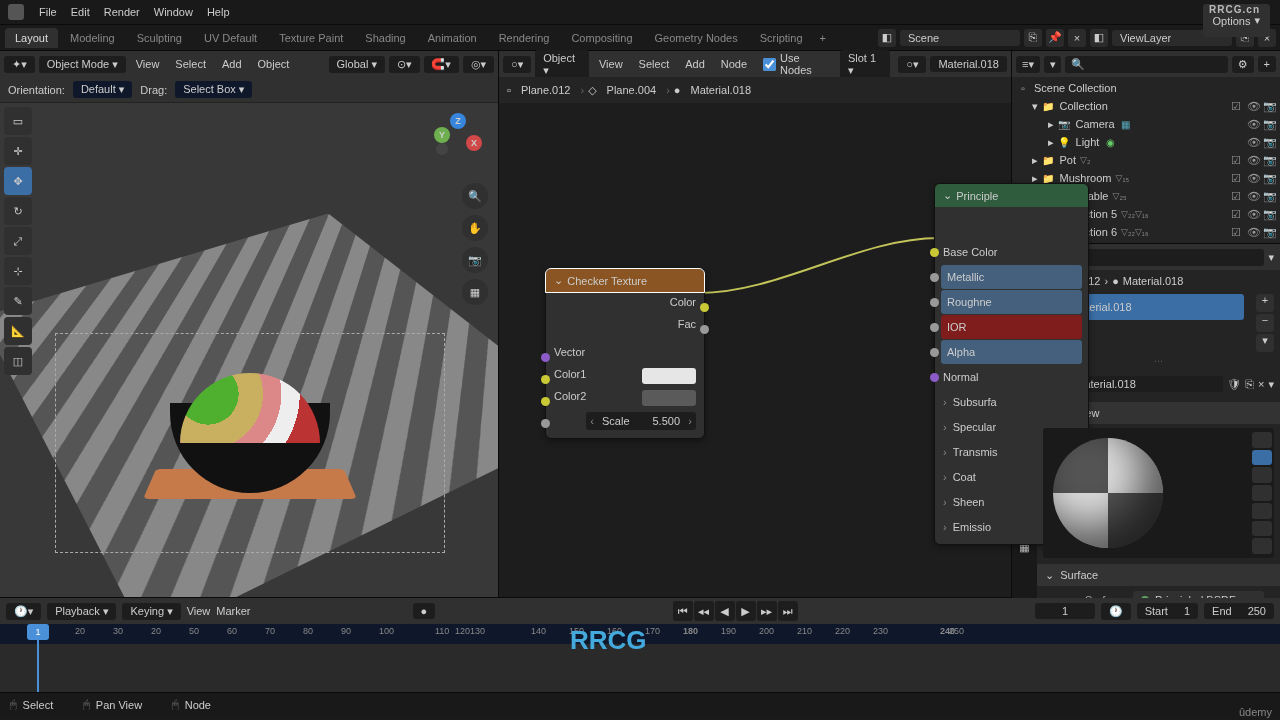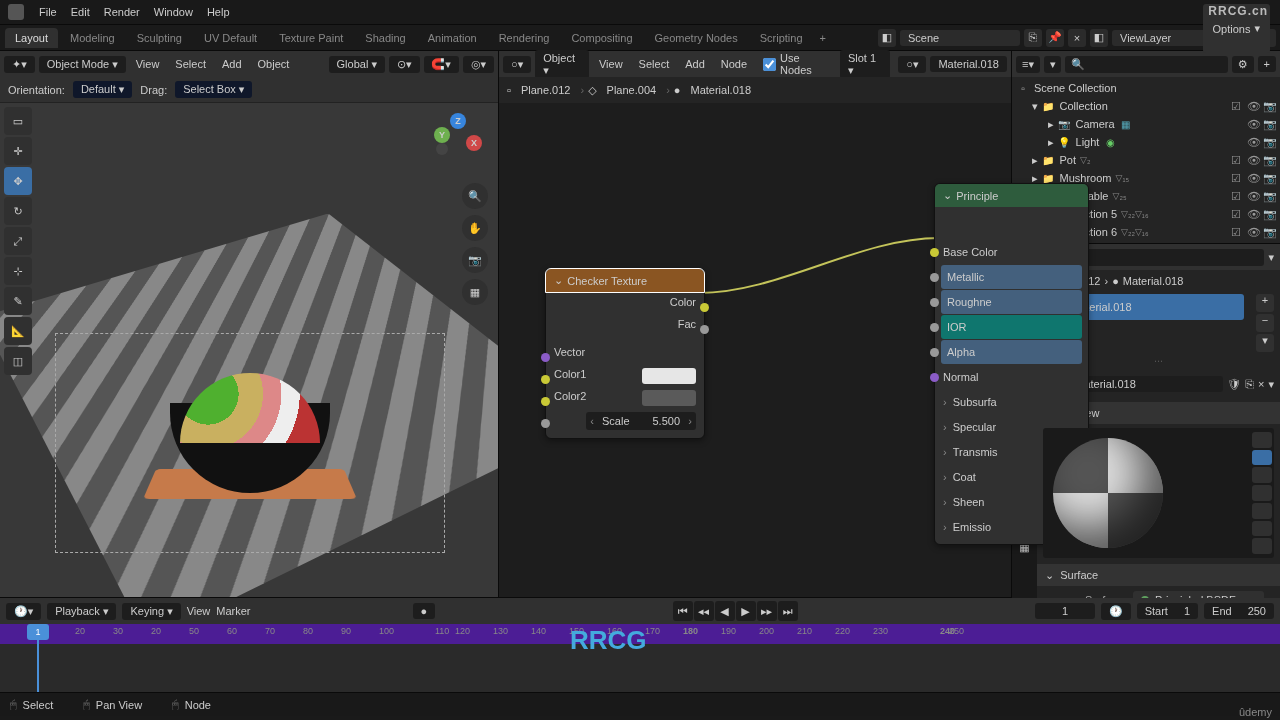--- a/index.html
+++ b/index.html
@@ -27,21 +27,21 @@
 .toolbar-l .tl.active{background:#3a6ea5}
 .vp-label{position:absolute;left:50px;top:6px;font-size:10px;line-height:1.4}
 .gizmo{position:absolute;right:10px;top:10px;width:60px;height:60px}
 .gizmo .ax{position:absolute;width:16px;height:16px;border-radius:50%;font-size:9px;display:flex;align-items:center;justify-content:center;font-weight:bold}
 .gizmo .z{background:#3785dd;top:0;left:22px}
 .gizmo .y{background:#6eb04f;top:14px;left:6px}
 .gizmo .x{background:#d04848;top:22px;left:38px}
 .gizmo .yn{background:#444;top:30px;left:8px;width:12px;height:12px}
 .vp-btns{position:absolute;right:10px;top:80px;display:flex;flex-direction:column;gap:6px}
 .vp-btns .vb{width:26px;height:26px;background:#303030;border-radius:50%;display:flex;align-items:center;justify-content:center}
-.options-btn{position:absolute;right:10px;top:4px;background:#303030;padding:18px 10px;border-radius:3px;display:flex;align-items:center;gap:4px}
+.options-btn{position:absolute;right:10px;top:4px;background:#303030;padding:10px 10px;border-radius:3px;display:flex;align-items:center;gap:4px}
 .viewport-scene{position:absolute;left:40px;top:40px;right:10px;bottom:10px;background:linear-gradient(135deg,#555 25%,#888 25%,#888 50%,#555 50%,#555 75%,#888 75%);background-size:60px 60px;transform:perspective(800px) rotateX(50deg) rotateZ(-30deg);transform-origin:center;border-radius:4px}
 .render-frame{position:absolute;left:55px;top:230px;width:390px;height:220px;border:1px dashed #aaa}
 .bowl{position:absolute;left:140px;top:250px;width:220px;height:180px}
 .bowl .board{position:absolute;bottom:20px;left:10px;width:200px;height:60px;background:#c67a4a;transform:perspective(400px) rotateX(60deg);border-radius:6px}
 .bowl .pot{position:absolute;bottom:40px;left:30px;width:160px;height:90px;background:#111;border-radius:0 0 80px 80px}
 .bowl .food{position:absolute;bottom:90px;left:40px;width:140px;height:70px;border-radius:70px 70px 0 0;background:radial-gradient(circle at 20% 30%,#4fb02f 0 25%,#c9b060 25% 45%,#d88 45% 60%,#eee 60% 75%,#b33 75%)}
 .node-col{width:512px;display:flex;flex-direction:column;background:#1d1d1d}
 .ne-header{height:26px;background:#303030;display:flex;align-items:center;padding:0 4px;gap:4px}
 .ne-header .dd{background:#1d1d1d;padding:2px 8px;border-radius:3px}
 .ne-header .mi{padding:0 6px}
@@ -121,27 +121,27 @@
 .surf-row .val .d{width:8px;height:8px;border-radius:50%;background:#5fa05f}
 .timeline{height:95px;background:#232323;border-top:1px solid #0a0a0a;display:flex;flex-direction:column}
 .tl-hdr{height:26px;background:#303030;display:flex;align-items:center;padding:0 6px;gap:6px}
 .tl-hdr .dd{background:#1d1d1d;padding:2px 8px;border-radius:3px}
 .tl-hdr .play-grp{display:flex;gap:1px;margin-left:auto;margin-right:auto}
 .tl-hdr .play-grp .pb{width:20px;height:20px;background:#1d1d1d;display:flex;align-items:center;justify-content:center;border-radius:3px;cursor:pointer}
 .tl-hdr .frame-field{background:#1d1d1d;padding:2px 10px;border-radius:3px;width:60px;text-align:center}
 .tl-hdr .se-field{display:flex;align-items:center;background:#1d1d1d;border-radius:3px}
 .tl-hdr .se-field span{padding:2px 8px}
 .tl-track{flex:1;position:relative;background:#2a2a2a;overflow:hidden}
-.tl-ruler{height:20px;display:flex;position:relative;background:#4c1d95}
+.tl-ruler{height:20px;display:flex;position:relative;background:#0f172a}
 .tl-ruler .tick{position:absolute;top:2px;font-size:9px;color:#888}
 .tl-cursor{position:absolute;left:37px;top:0;bottom:0;width:2px;background:#4a90d9}
 .tl-cursor .head{position:absolute;top:0;left:-10px;width:22px;height:16px;background:#4a90d9;border-radius:3px;color:#fff;font-size:9px;text-align:center;line-height:16px}
 .statusbar{height:24px;background:#191919;display:flex;align-items:center;padding:0 10px;gap:30px;border-top:1px solid #0a0a0a}
 .statusbar .sb{display:flex;align-items:center;gap:6px;color:#888}
-.watermark{position:absolute;right:12px;top:4px;color:#bbb;font-size:12px;font-weight:bold;letter-spacing:1px;z-index:99}
+.watermark{position:absolute;right:20px;top:4px;color:#bbb;font-size:10px;font-weight:bold;letter-spacing:1px;z-index:99}
 .watermark2{position:absolute;left:570px;top:625px;color:#4ad;font-size:26px;font-weight:bold;z-index:99}
 .udemy{position:absolute;right:8px;bottom:2px;color:#888;font-size:11px;z-index:99}
 </style>
 </head>
 <body>
 
 <div class="watermark">RRCG.cn</div>
 
 <div class="topbar">
   <div class="logo"></div>
@@ -314,21 +314,21 @@
               <span>Base Color</span>
             </div>
           <div class="bsdf-row slider">
               <span class="dot grey" style="left:-11px"></span>
               <span>Metallic</span>
             </div>
           <div class="bsdf-row slider">
               <span class="dot grey" style="left:-11px"></span>
               <span>Roughne</span>
             </div>
-          <div class="bsdf-row slider" style="background:#0f766e">
+          <div class="bsdf-row slider" style="background:#7f1d1d">
               <span class="dot grey" style="left:-11px"></span>
               <span>IOR</span>
             </div>
           <div class="bsdf-row slider">
               <span class="dot grey" style="left:-11px"></span>
               <span>Alpha</span>
             </div>
           <div class="bsdf-row">
               <span class="dot purple"></span>
               <span>Normal</span>
@@ -517,21 +517,21 @@
         <span class="tick" style="left: 113px;">30</span>
         <span class="tick" style="left: 151px;">20</span>
         <span class="tick" style="left: 189px;">50</span>
         <span class="tick" style="left: 227px;">60</span>
         <span class="tick" style="left: 265px;">70</span>
         <span class="tick" style="left: 303px;">80</span>
         <span class="tick" style="left: 341px;">90</span>
         <span class="tick" style="left: 379px;">100</span>
         <span class="tick" style="left: 435px;">110</span>
         <span class="tick" style="left: 455px;">120</span>
-        <span class="tick" style="left: 493px;">130</span>
+        <span class="tick" style="left: 470px;">130</span>
         <span class="tick" style="left: 531px;">140</span>
         <span class="tick" style="left: 569px;">150</span>
         <span class="tick" style="left: 607px;">160</span>
         <span class="tick" style="left: 645px;">170</span>
         <span class="tick" style="left: 683px; font-weight: bold;">180</span>
         <span class="tick" style="left: 721px;">190</span>
         <span class="tick" style="left: 759px;">200</span>
         <span class="tick" style="left: 797px;">210</span>
         <span class="tick" style="left: 835px;">220</span>
         <span class="tick" style="left: 873px;">230</span>

